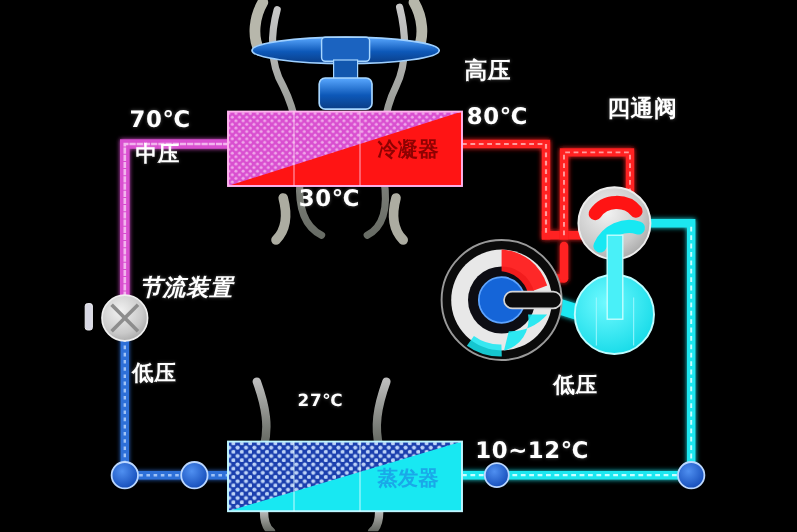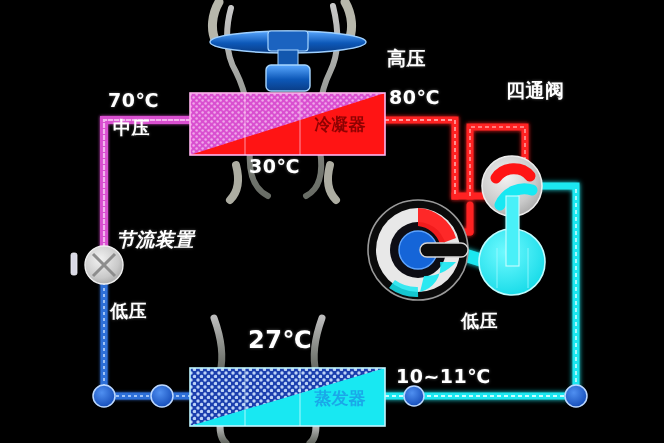--- a/index.html
+++ b/index.html
@@ -239,17 +239,17 @@
 
   <div class="lbl" style="left:249px;top:155px;font-size:19px;">30℃</div>
 
   <div class="lbl" style="left:116px;top:227px;font-size:19px;font-style:italic;">节流装置</div>
 
   <div class="lbl" style="left:110px;top:299px;font-size:18px;">低压</div>
 
 
   <div class="lbl" style="left:461px;top:309px;font-size:18px;">低压</div>
 
-  <div class="lbl" style="left:248px;top:326px;font-size:24px;">27℃</div>
-
-  <div class="lbl" style="left:396px;top:365px;font-size:19px;">10~11℃</div>
+  <div class="lbl" style="left:248px;top:326px;font-size:14px;">27℃</div>
+
+  <div class="lbl" style="left:396px;top:365px;font-size:19px;">10~12℃</div>
 
 </div>
 
 </body></html>

